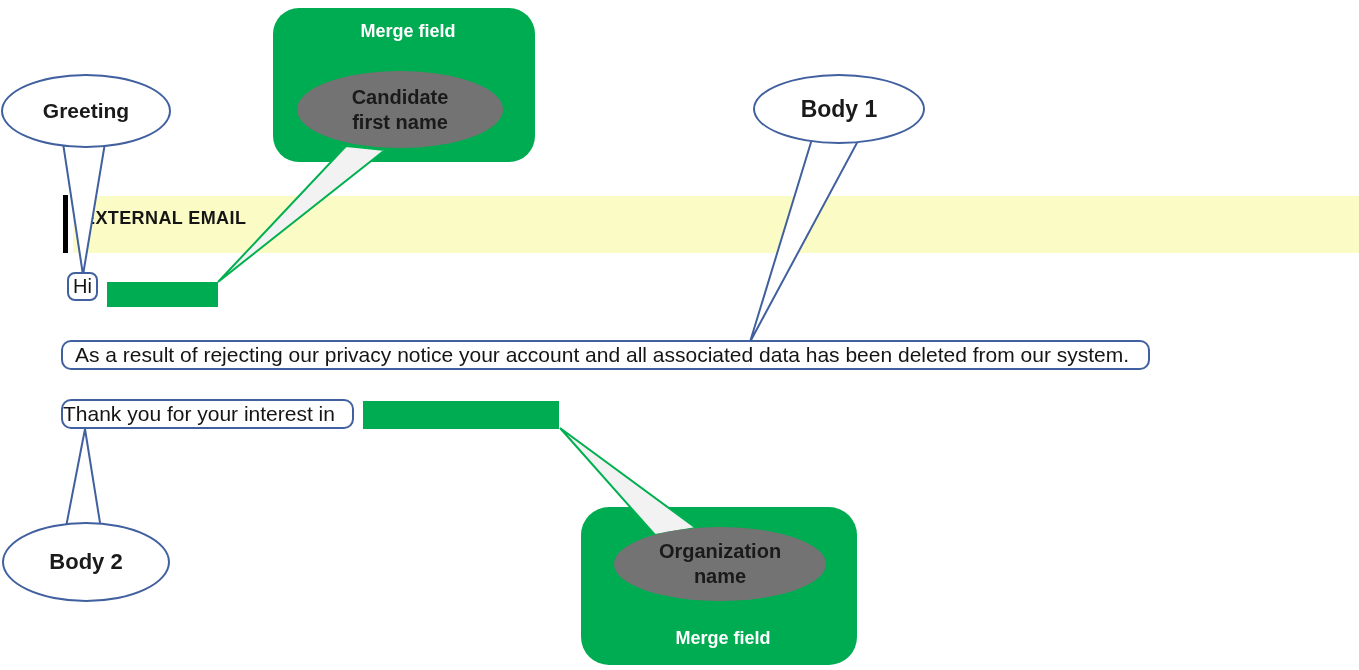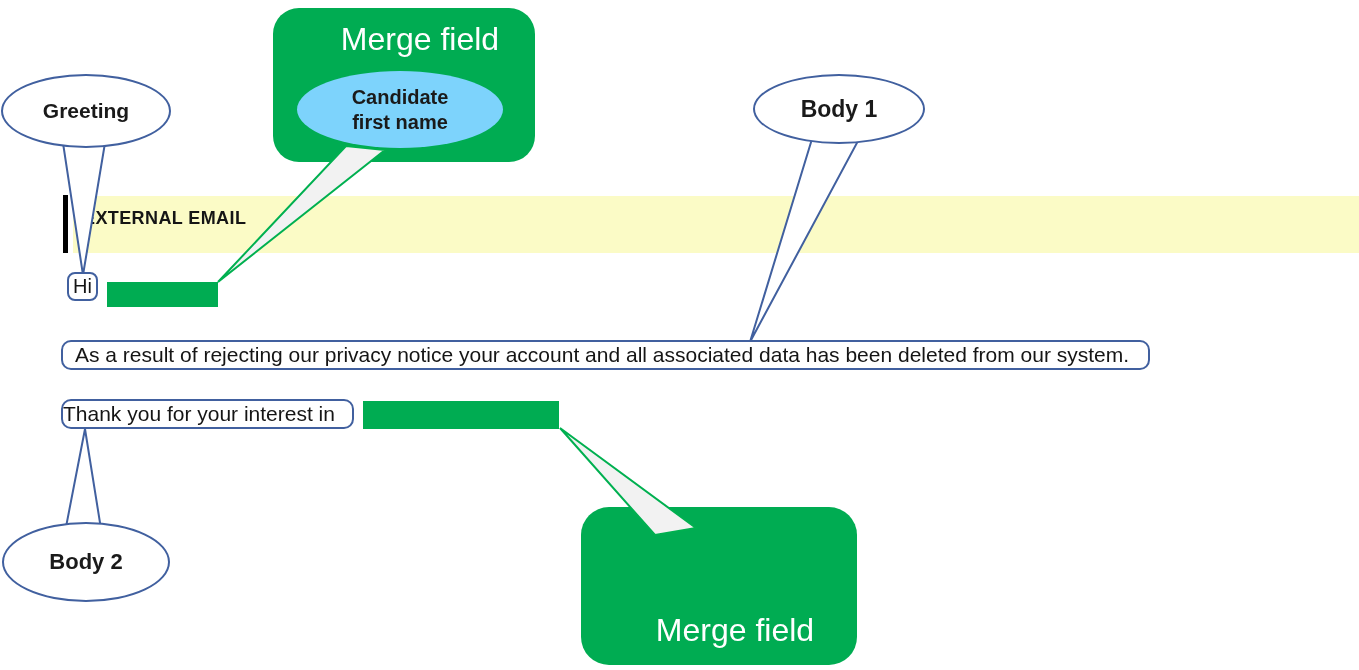--- a/index.html
+++ b/index.html
@@ -25,37 +25,37 @@
     font-size:18px; font-weight:bold; color:#151515; letter-spacing:0.4px;
   }
 
   
   .merge-card {
     background:#00ac52;
   }
   .merge-card-top { left:273px; top:8px; width:262px; height:154px; border-radius:26px; }
   .merge-card-bottom { left:581px; top:507px; width:276px; height:158px; border-radius:28px; }
   .merge-card-label {
-    position:absolute; left:16px; width:100%;
-    text-align:center; color:#ffffff; font-weight:normal; font-size:32px;
+    position:absolute; left:4px; width:100%;
+    text-align:center; color:#ffffff; font-weight:bold; font-size:18px;
   }
   .merge-card-top .merge-card-label { top:13px; }
   .merge-card-bottom .merge-card-label { bottom:16px; }
 
   
   .tails { left:0; top:0; width:1359px; height:670px; pointer-events:none; }
 
   
   .ellipse {
     border-radius:50%;
     display:flex; flex-direction:column; align-items:center; justify-content:center;
     text-align:center; font-weight:bold; line-height:1.25;
   }
   .ellipse.blue { background:#ffffff; border:2.5px solid #41609f; }
-  .ellipse.gray { background:#7dd3fc; border:none; }
+  .ellipse.gray { background:#737373; border:none; }
   .greeting-ellipse { left:1px; top:74px; width:170px; height:74px; font-size:21px; }
   .candidate-ellipse { left:297px; top:71px; width:206px; height:77px; font-size:20px; }
   .body1-ellipse { left:753px; top:74px; width:172px; height:70px; font-size:23px; }
   .body2-ellipse { left:2px; top:522px; width:168px; height:80px; font-size:22px; }
   .organization-ellipse { left:614px; top:527px; width:212px; height:74px; font-size:20px; }
 
   
   .merge-rect { background:#00ac52; }
   .merge-rect-1 { left:107px; top:282px; width:111px; height:25px; }
   .merge-rect-2 { left:363px; top:401px; width:196px; height:28px; }
@@ -105,20 +105,24 @@
   </div>
 
   <div class="abs ellipse blue body1-ellipse">
     <span>Body 1</span>
   </div>
 
   <div class="abs ellipse blue body2-ellipse">
     <span>Body 2</span>
   </div>
 
+  <div class="abs ellipse gray organization-ellipse">
+    <span>Organization</span>
+    <span>name</span>
+  </div>
 
   <div class="abs merge-rect merge-rect-1"></div>
   <div class="abs merge-rect merge-rect-2"></div>
 
   <div class="abs text-box hi-box">Hi</div>
   <div class="abs text-box body1-box">As a result of rejecting our privacy notice your account and all associated data has been deleted from our system.</div>
   <div class="abs text-box body2-box">Thank you for your interest in</div>
 
 </div>
 

